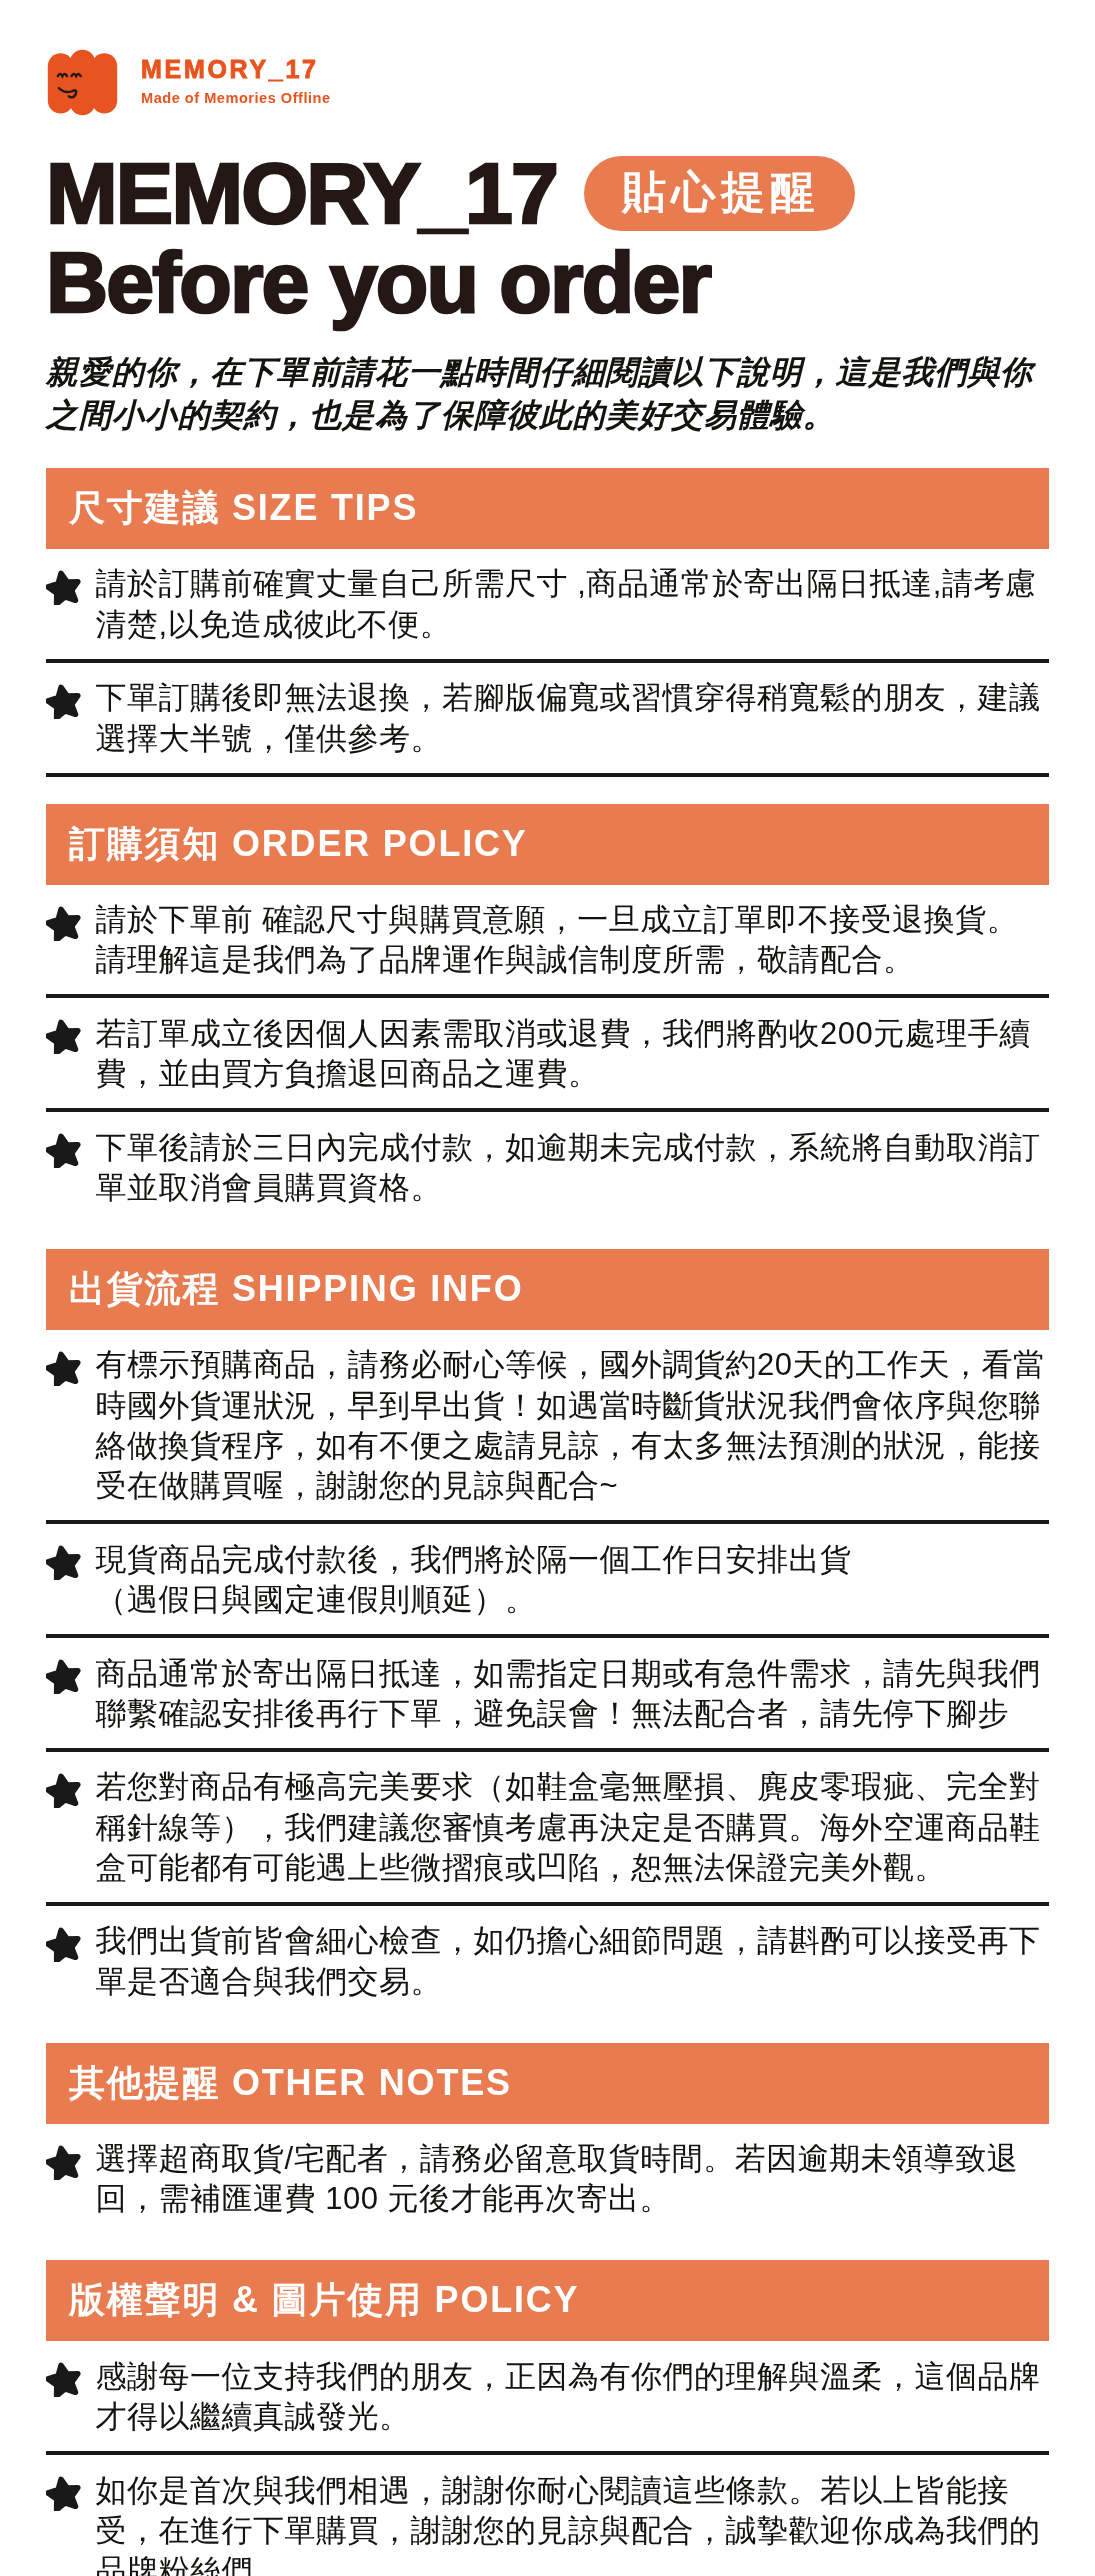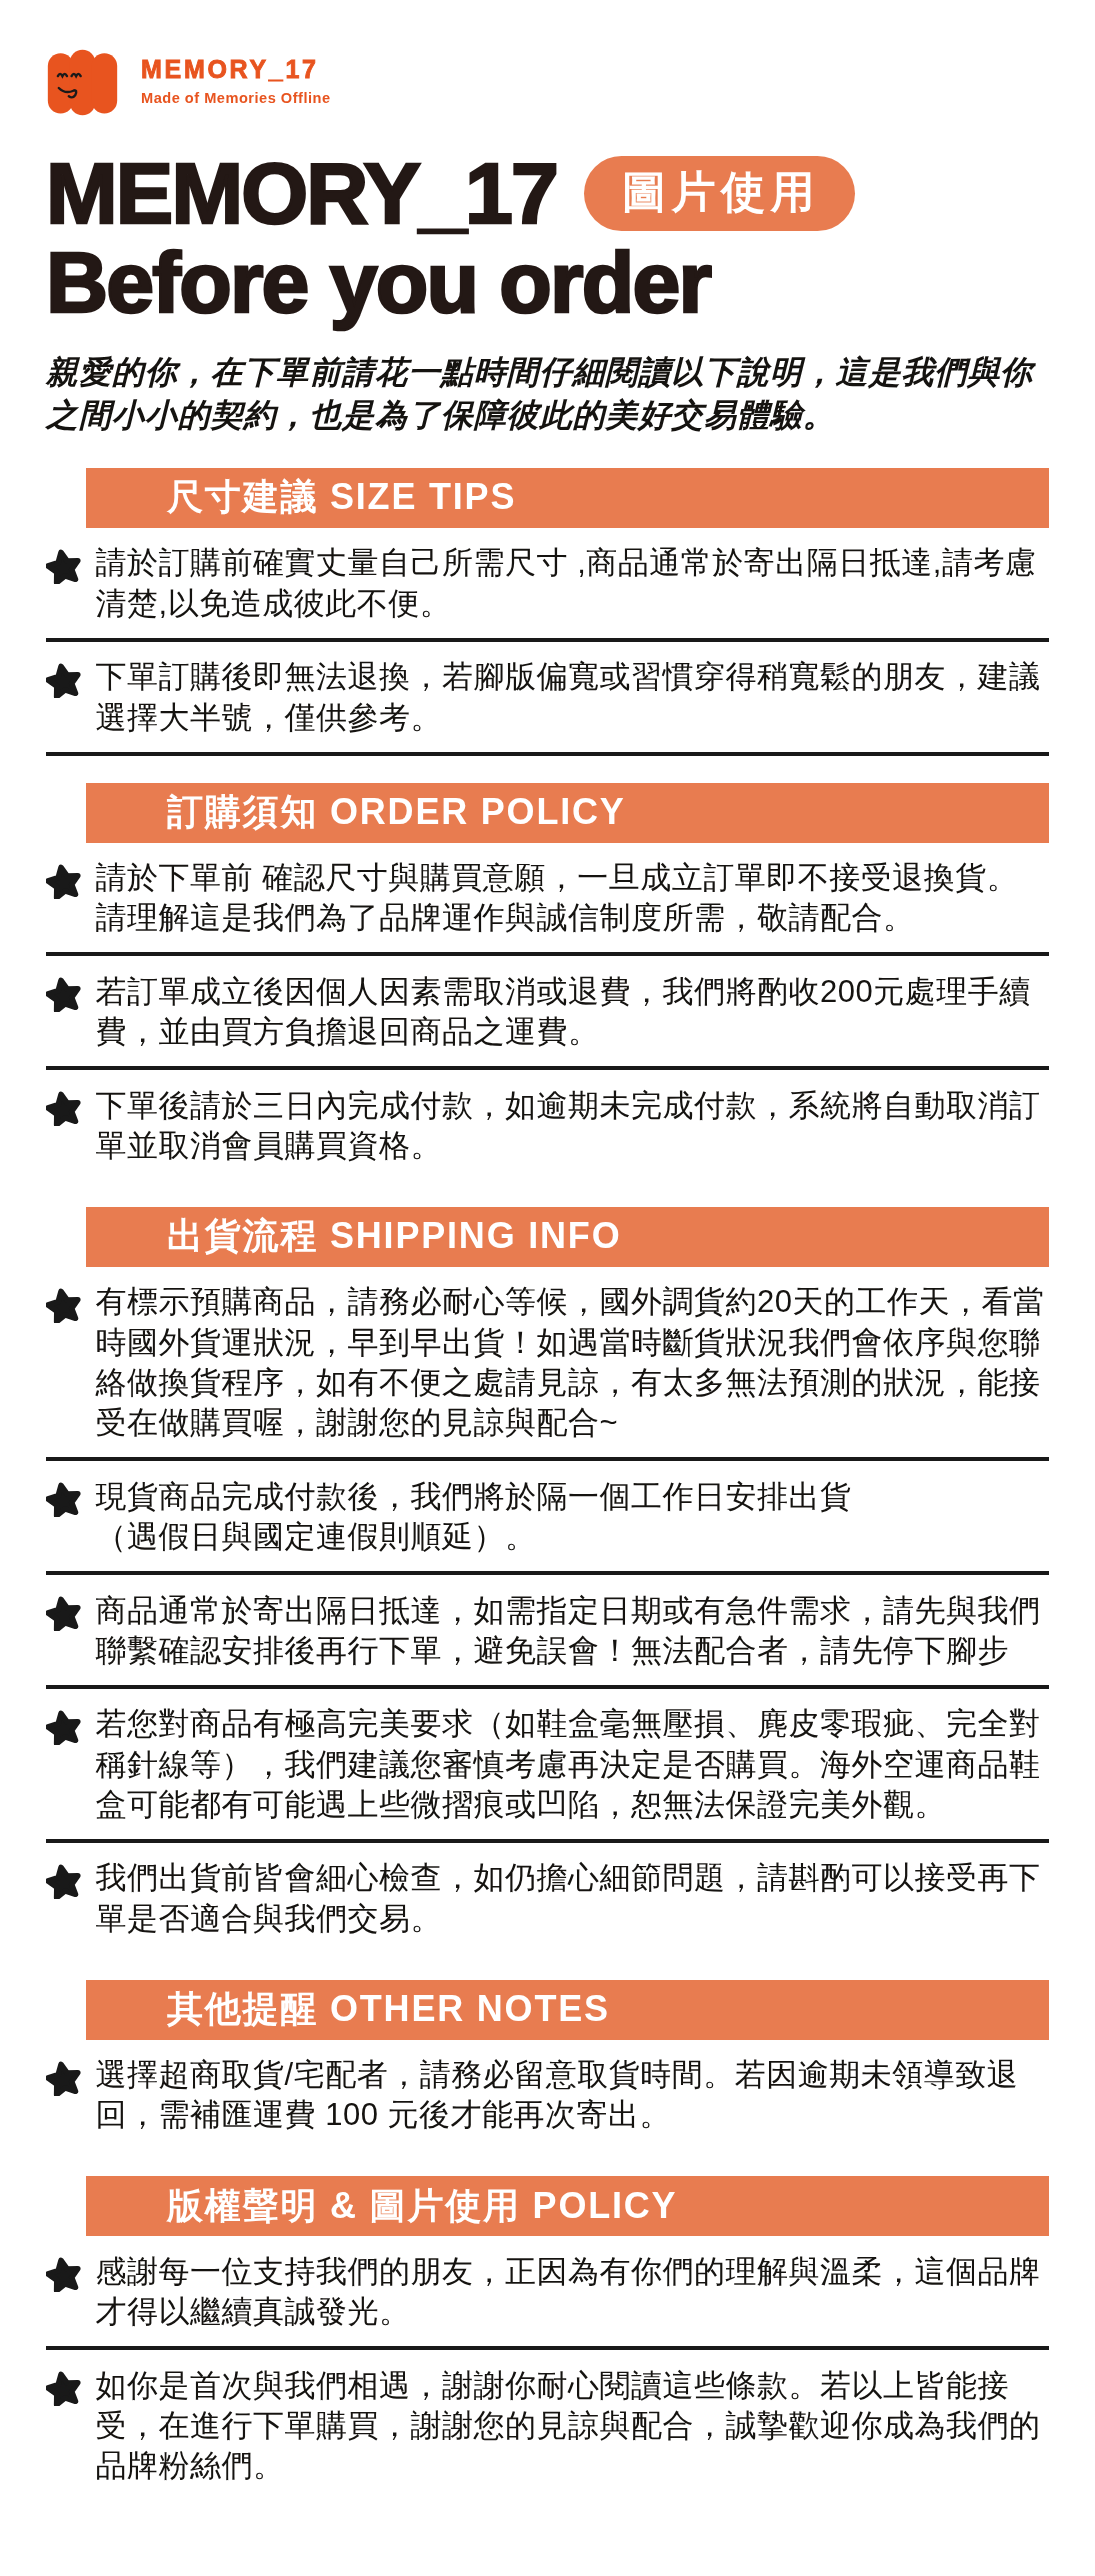--- a/index.html
+++ b/index.html
@@ -30,23 +30,23 @@
   }
   .badge {
     background:#e87c50; color:#ffffff; font-weight:bold; font-size:44px;
     letter-spacing:5.5px; padding:14.6px 35px 16.4px 38px; border-radius:47px; line-height:1;
     flex:none;
   }
   .intro { margin-top:24px; font-size:32px; font-weight:bold; line-height:1.32; letter-spacing:0.9px; color:#151310;font-style:italic; }
 
   
   .section-bar {
-    margin-top:27px; height:60px; background:#e87c50; color:#ffffff;
-    display:flex; align-items:center; padding-left:81px;
-    font-size:36px; font-weight:bold; letter-spacing:1.8px;margin-left:40px;
+    margin-top:27px; height:81px; background:#e87c50; color:#ffffff;
+    display:flex; align-items:center; padding-left:23px;
+    font-size:36px; font-weight:bold; letter-spacing:1.8px;
   }
   .item { display:flex; align-items:flex-start; padding:15.5px 0 13.7px 0; }
   .item .star { width:35px; height:35px; flex:none; margin:5.5px 14.6px 0 0; }
   .item-text {
     font-size:31px; line-height:1.3; letter-spacing:0.5px; color:#151310;
     white-space:pre-line; flex:1;
   }
   .divider { border:none; border-top:4.6px solid #191919; margin:0; }
   .hidden-defs { position:absolute; width:0; height:0; overflow:hidden; }
 </style>
@@ -78,21 +78,21 @@
     </div>
     <div class="logo-textcol">
       <div class="logo-name">MEMORY_17</div>
       <div class="logo-tagline">Made of Memories Offline</div>
     </div>
   </div>
 
   <div class="title-block">
     <div class="title-row1">
       <div class="big-title">MEMORY_17</div>
-      <div class="badge">圖片使用</div>
+      <div class="badge">貼心提醒</div>
     </div>
     <div class="big-title">Before you order</div>
   </div>
 
   <p class="intro">親愛的你，在下單前請花一點時間仔細閱讀以下說明，這是我們與你之間小小的契約，也是為了保障彼此的美好交易體驗。</p>
 
   <div class="section-bar">尺寸建議 SIZE TIPS</div>
   <div class="item">
     <svg class="star" viewBox="0 0 44 44">
         <use href="#star5"></use>

